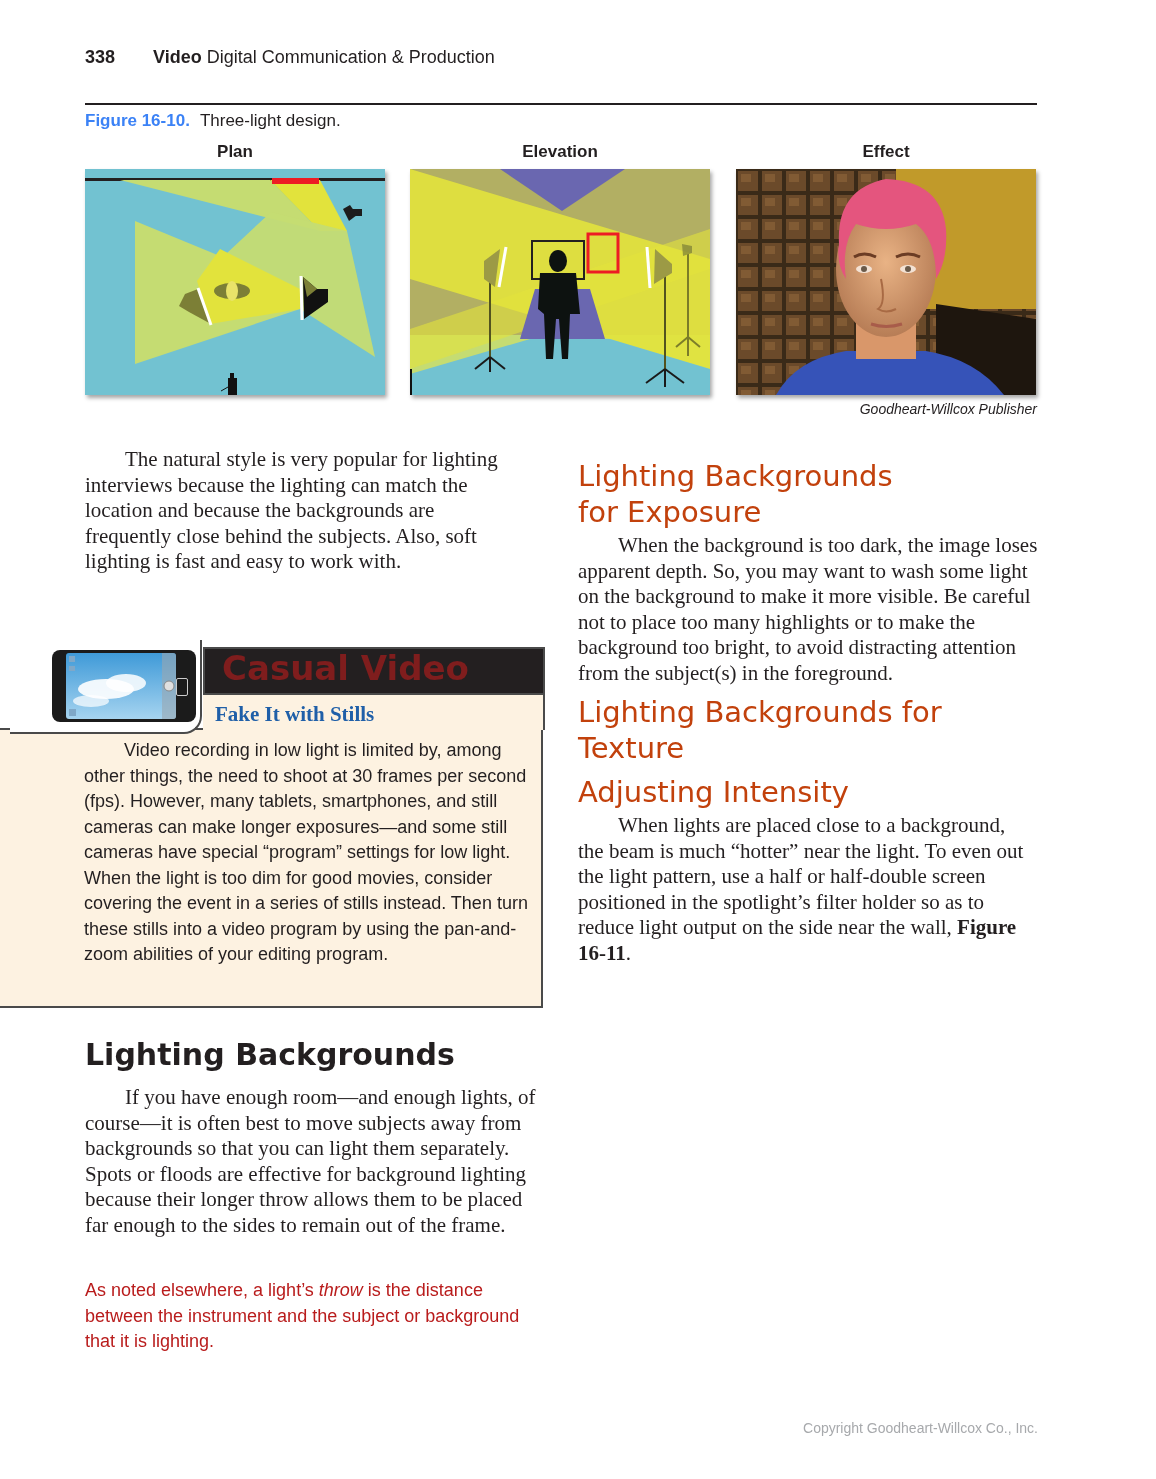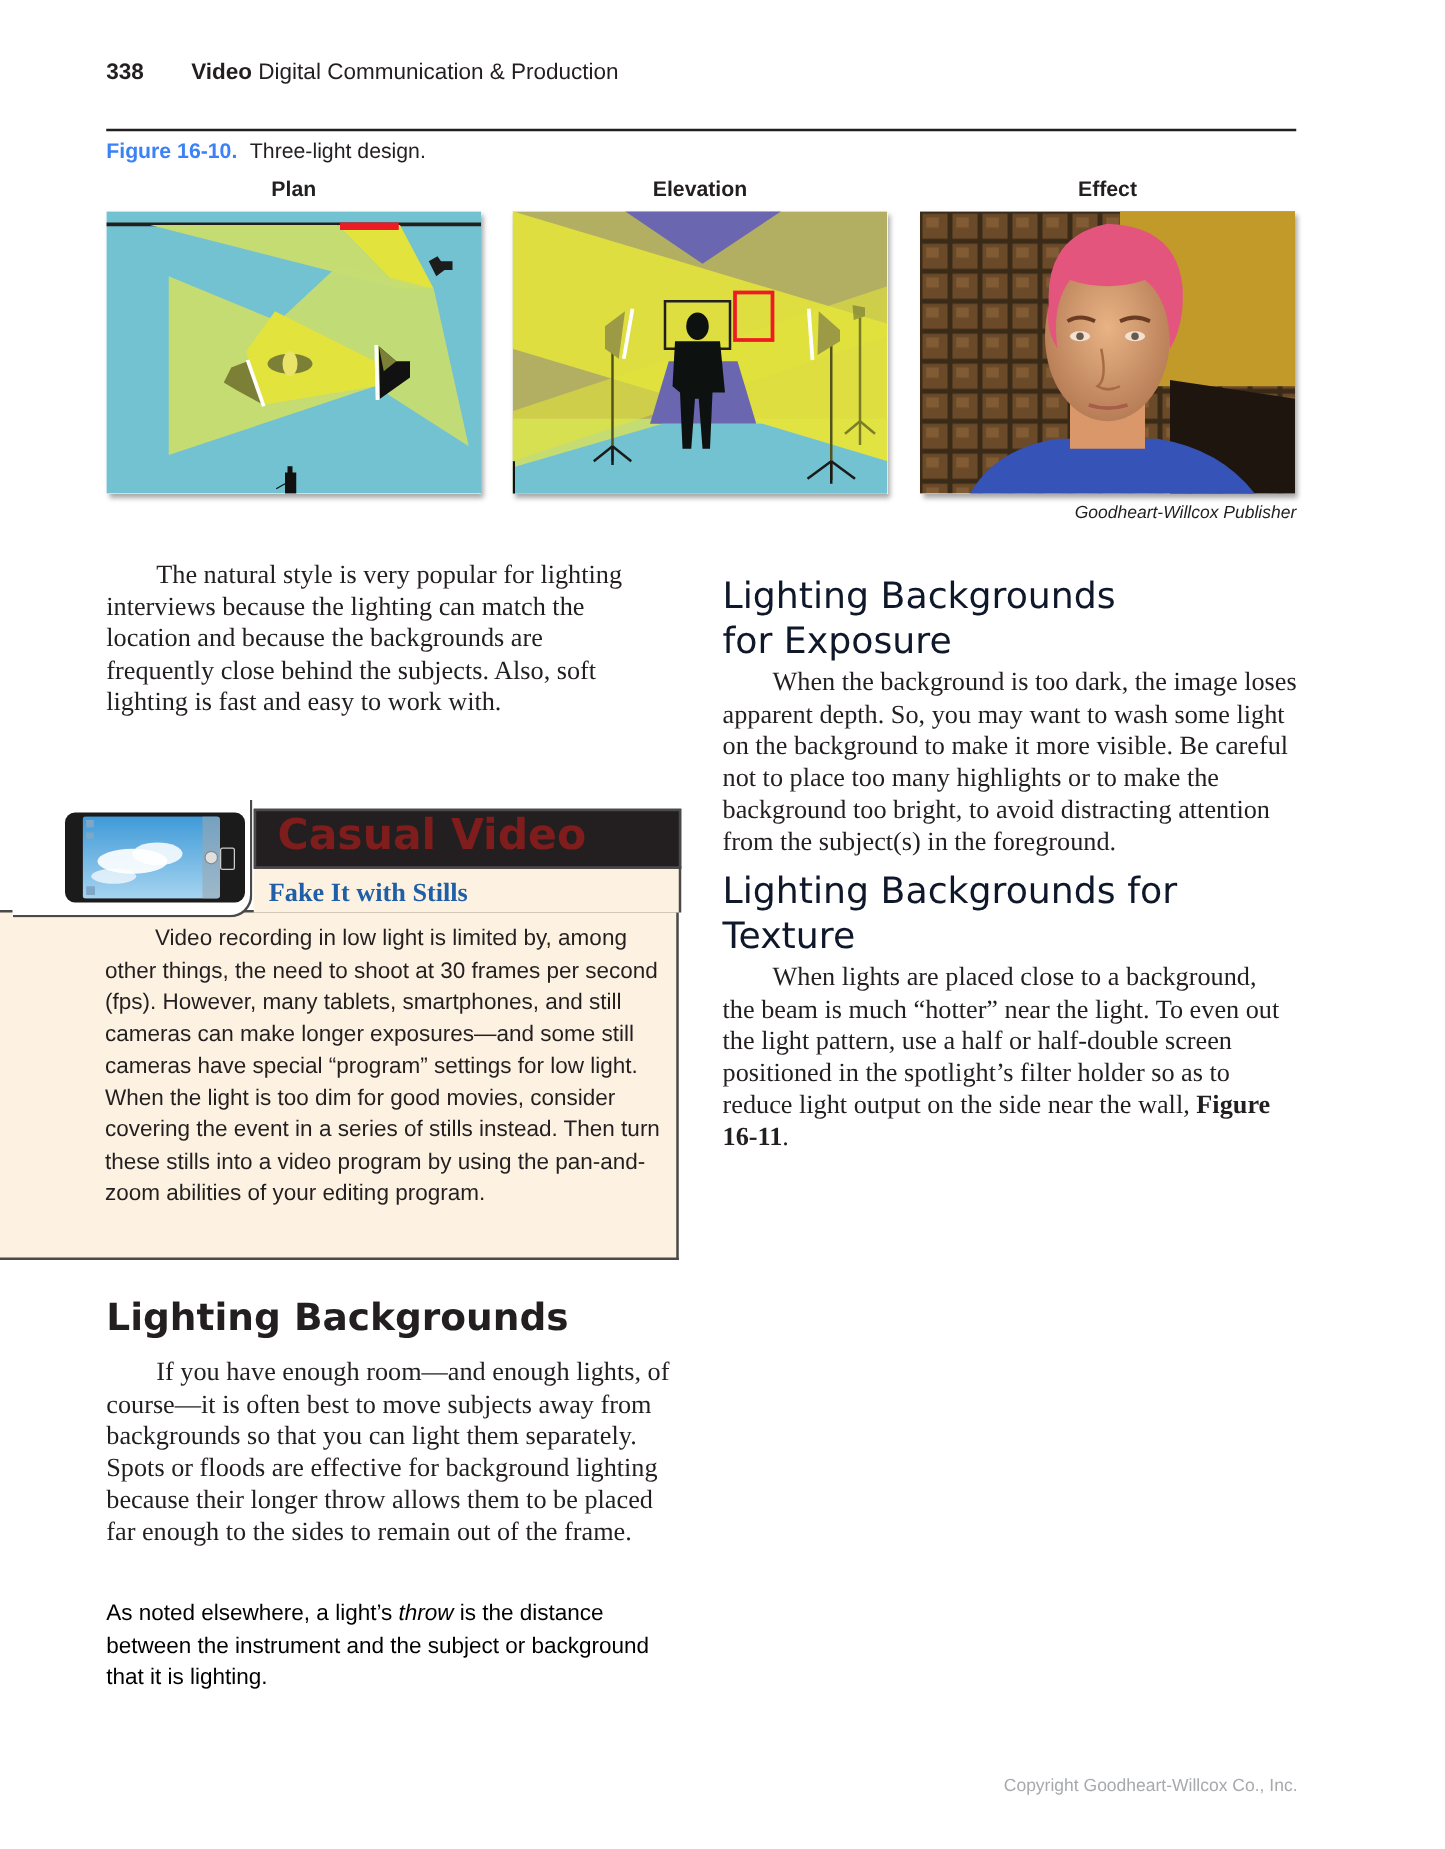--- a/index.html
+++ b/index.html
@@ -24,36 +24,36 @@
   .panel svg { display: block; }
 
   .credit { right: 119px; top: 401px; font-size: 14px; font-style: italic; }
 
   
   .body-text { font-size: 21px; line-height: 25.5px; }
   .indent { text-indent: 40px; }
   .col-left { left: 85px; width: 430px; }
   .col-right { left: 578px; width: 460px; }
 
-  .h2-right { font-size: 29px; line-height: 36px; font-weight: normal; color: #0f172a; margin: 0; }
+  .h2-right { font-size: 29px; line-height: 36px; font-weight: normal; color: #c2410c; margin: 0; }
   .h2-left { font-size: 30px; font-weight: bold; margin: 0; }
 
   
   .cv-box { left: 0; top: 728px; width: 541px; height: 276px; background: #fdf2e1; border: 2px solid #4a4a4a; border-left: none; }
   .cv-header { left: 203px; top: 647px; width: 338px; height: 44px; background: #231f20; border: 2px solid #4a4a4a; }
   .cv-title { left: 222px; top: 648px; font-size: 34px; font-weight: bold; color: #7f1d1d; }
   .cv-sub-bg { left: 203px; top: 693px; width: 340px; height: 37px; background: #fdf2e1; border-right: 2px solid #4a4a4a; }
   .cv-subtitle { left: 215px; top: 702px; font-size: 21px; font-weight: bold; color: #1f5fa8; }
   .cv-text { left: 84px; top: 738px; width: 445px; font-size: 18px; line-height: 25.5px; color: #231f20; }
   .cv-text .ind { display: inline-block; width: 40px; }
   .phone-frame { left: 10px; top: 640px; width: 190px; height: 92px; background: #ffffff; border-bottom: 2px solid #4a4a4a; border-right: 2px solid #4a4a4a; border-bottom-right-radius: 18px; }
   .phone { left: 52px; top: 650px; width: 144px; height: 72px; background: #1b1b1b; border-radius: 8px; }
   .phone-screen { left: 66px; top: 653px; width: 110px; height: 66px; border-radius: 3px; overflow: hidden; }
 
-  .note { left: 85px; top: 1278px; width: 460px; font-size: 18px; line-height: 25.5px; color: #000000; }
+  .note { left: 85px; top: 1278px; width: 460px; font-size: 18px; line-height: 25.5px; color: #b91c1c; }
   .note i { font-style: italic; }
 
   .copyright { right: 118px; top: 1420px; font-size: 14px; color: #a7a9ac; }
 </style>
 </head>
 <body>
 
 <div class="abs sans page-num">338</div>
 <div class="abs sans running-head"><b>Video</b><span> Digital Communication &amp; Production</span></div>
 <div class="abs rule"></div>
@@ -210,16 +210,17 @@
 
 <div class="abs sans note"><span>As noted elsewhere, a light’s </span><i>throw</i><span> is the distance between the instrument and the subject or background that it is lighting.</span></div>
 
 <div class="abs col-right" style="top:458px;">
   <h3 class="dsans h2-right" style="width:360px;">Lighting Backgrounds for Exposure</h3>
   <p class="serif body-text indent" style="margin:3px 0 0 0;">When the background is too dark, the image loses apparent depth. So, you may want to wash some light on the background to make it more visible. Be careful not to place too many highlights or to make the background too bright, to avoid distracting attention from the subject(s) in the foreground.</p>
 
   <h3 class="dsans h2-right" style="margin-top:8px;">Lighting Backgrounds for Texture</h3>
 
 
+  <h3 class="dsans h2-right" style="margin-top:8px;">Adjusting Intensity</h3>
   <p class="serif body-text indent" style="margin:3px 0 0 0; width:455px;"><span>When lights are placed close to a background, the beam is much “hotter” near the light. To even out the light pattern, use a half or half-double screen positioned in the spotlight’s filter holder so as to reduce light output on the side near the wall, </span><b>Figure 16-11</b><span>.</span></p>
 </div>
 
 <div class="abs sans copyright">Copyright Goodheart-Willcox Co., Inc.</div>
 
 </body></html>

